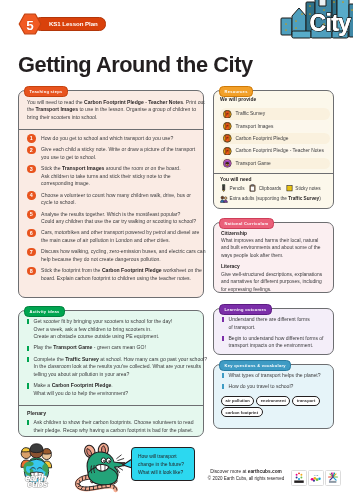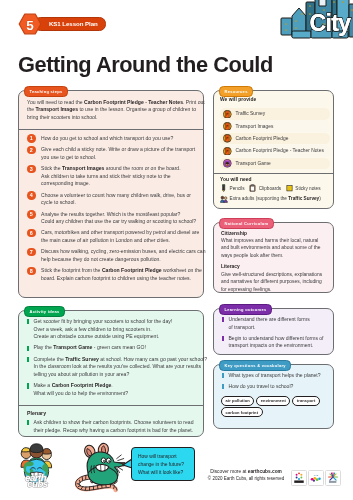--- a/index.html
+++ b/index.html
@@ -122,21 +122,21 @@
   <div class="badge-wrap">
     <div class="pill-k">KS1 Lesson Plan</div>
     <div class="hexfive">
       <svg viewBox="0 0 24 22" width="24" height="22">
         <polygon points="6.6,1.2 17.4,1.2 22.8,11 17.4,20.8 6.6,20.8 1.2,11" fill="#F15A22" stroke="#C6420F" stroke-width="1.2" stroke-linejoin="round"></polygon>
         <text x="12" y="16.6" text-anchor="middle" font-family="Liberation Sans, sans-serif" font-size="13.5" font-weight="bold" fill="#ffffff" stroke="#C6420F" stroke-width="0.5" paint-order="stroke">5</text>
       </svg>
     </div>
   </div>
 
-  <div class="title">Getting Around the Could</div>
+  <div class="title">Getting Around the City</div>
 
   <div class="citylogo">
     <svg viewBox="0 0 75 40" width="75" height="40">
       <g stroke="#1d1d1b" stroke-width="1.0" stroke-linejoin="round">
         <rect x="1" y="18" width="11" height="17" rx="1" fill="#4E9FBE"></rect>
         <path d="M12 16 L12 37 L26 37 L26 16 L19 8 Z" fill="#4E9FBE"></path>
         <rect x="26" y="2" width="9" height="35" rx="1" fill="#2E7189"></rect>
         <rect x="35" y="-8" width="17" height="45" rx="1" fill="#3F88A6"></rect>
         <rect x="39" y="-2" width="7" height="8" fill="#EAF1F4"></rect>
         <rect x="52" y="-4" width="5" height="41" rx="1" fill="#2E7189"></rect>

